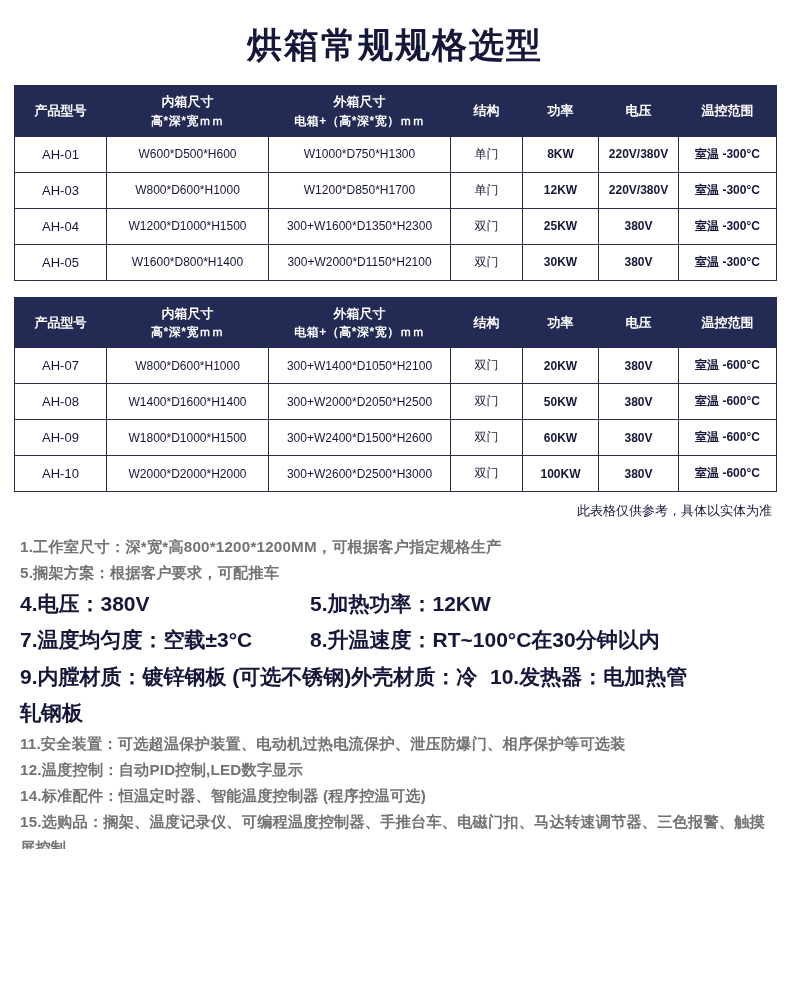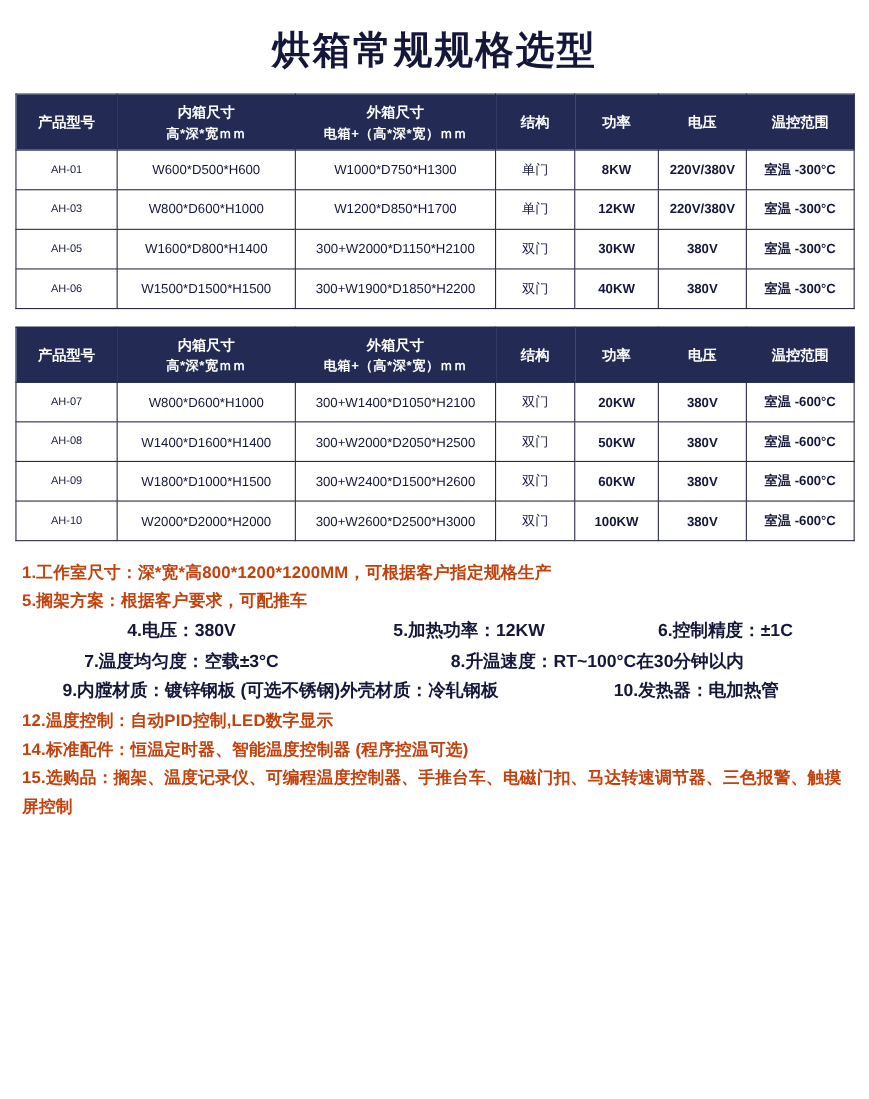--- a/index.html
+++ b/index.html
@@ -50,21 +50,21 @@
     letter-spacing: 0.5px;
   }
   table.spec td {
     border: 1px solid #2b2b49;
     font-size: 12px;
     text-align: center;
     padding: 9px 2px;
     color: #15173a;
     white-space: nowrap;
   }
-  table.spec td.model { font-size: 10px; }
+  table.spec td.model { font-size: 13px; }
   table.spec td.bold { font-weight: bold; }
   
   col.c0 { width: 92px; }
   col.c1 { width: 162px; }
   col.c2 { width: 182px; }
   col.c3 { width: 72px; }
   col.c4 { width: 76px; }
   col.c5 { width: 80px; }
   col.c6 { width: 98px; }
 
@@ -77,32 +77,31 @@
     padding-right: 4px;
   }
   .notes {
     width: 762px;
     margin: 0 auto;
     padding-left: 6px;
   }
   .notes .line {
     font-size: 15.2px;
     font-weight: bold;
-    color: #c2410c;
+    color: #737373;
     line-height: 1.72;
     letter-spacing: 0.2px;
     white-space: pre-wrap;
   }
   .notes .row2 {
     display: flex;
-    font-size: 16px;
+    font-size: 21px;
     font-weight: bold;
     color: #15173a;
     line-height: 1.72;
-    text-align: center;
   }
   .notes .row2 .a { width: 200px; }
   .notes .row2 .b { width: 250px; }
   .notes .row2 .c { flex: 1; }
   .notes .row3 { display: flex; }
   .notes .row3 .a { width: 290px; }
   .notes .row3 .b { flex: 1; }
 </style>
 </head>
 <body>
@@ -145,34 +144,34 @@
       <tr>
         <td class="model">AH-03</td>
         <td>W800*D600*H1000</td>
         <td>W1200*D850*H1700</td>
         <td>单门</td>
         <td class="bold">12KW</td>
         <td class="bold">220V/380V</td>
         <td class="bold">室温 -300°C</td>
       </tr>
       <tr>
+        <td class="model">AH-04</td>
+        <td>W1200*D1000*H1500</td>
+        <td>300+W1600*D1350*H2300</td>
+        <td>双门</td>
+        <td class="bold">25KW</td>
+        <td class="bold">380V</td>
+        <td class="bold">室温 -300°C</td>
+      </tr>
+      <tr>
         <td class="model">AH-05</td>
         <td>W1600*D800*H1400</td>
         <td>300+W2000*D1150*H2100</td>
         <td>双门</td>
         <td class="bold">30KW</td>
-        <td class="bold">380V</td>
-        <td class="bold">室温 -300°C</td>
-      </tr>
-      <tr>
-        <td class="model">AH-06</td>
-        <td>W1500*D1500*H1500</td>
-        <td>300+W1900*D1850*H2200</td>
-        <td>双门</td>
-        <td class="bold">40KW</td>
         <td class="bold">380V</td>
         <td class="bold">室温 -300°C</td>
       </tr>
     </tbody>
   </table>
 
   <table class="spec">
     <colgroup>
         <col class="c0">
         <col class="c1">
@@ -226,35 +225,36 @@
         <td>W2000*D2000*H2000</td>
         <td>300+W2600*D2500*H3000</td>
         <td>双门</td>
         <td class="bold">100KW</td>
         <td class="bold">380V</td>
         <td class="bold">室温 -600°C</td>
       </tr>
     </tbody>
   </table>
 
+  <div class="note-right">此表格仅供参考，具体以实体为准</div>
 
   <div class="notes">
     <div class="line">1.工作室尺寸：深*宽*高800*1200*1200MM，可根据客户指定规格生产</div>
     <div class="line">5.搁架方案：根据客户要求，可配推车</div>
     <div class="row2 row3">
       <span class="a">4.电压：380V</span>
       <span class="b">5.加热功率：12KW</span>
-      <span class="c">6.控制精度：±1C</span>
     </div>
     <div class="row2">
       <span class="a" style="width:290px">7.温度均匀度：空载±3°C</span>
       <span class="c">8.升温速度：RT~100°C在30分钟以内</span>
     </div>
     <div class="row2">
       <span class="a" style="width:470px">9.内膛材质：镀锌钢板 (可选不锈钢)外壳材质：冷轧钢板</span>
       <span class="c">10.发热器：电加热管</span>
     </div>
+    <div class="line">11.安全装置：可选超温保护装置、电动机过热电流保护、泄压防爆门、相序保护等可选装</div>
     <div class="line">12.温度控制：自动PID控制,LED数字显示</div>
     <div class="line">14.标准配件：恒温定时器、智能温度控制器 (程序控温可选)</div>
     <div class="line">15.选购品：搁架、温度记录仪、可编程温度控制器、手推台车、电磁门扣、马达转速调节器、三色报警、触摸屏控制</div>
   </div>
 
 </div>
 
 </body></html>

